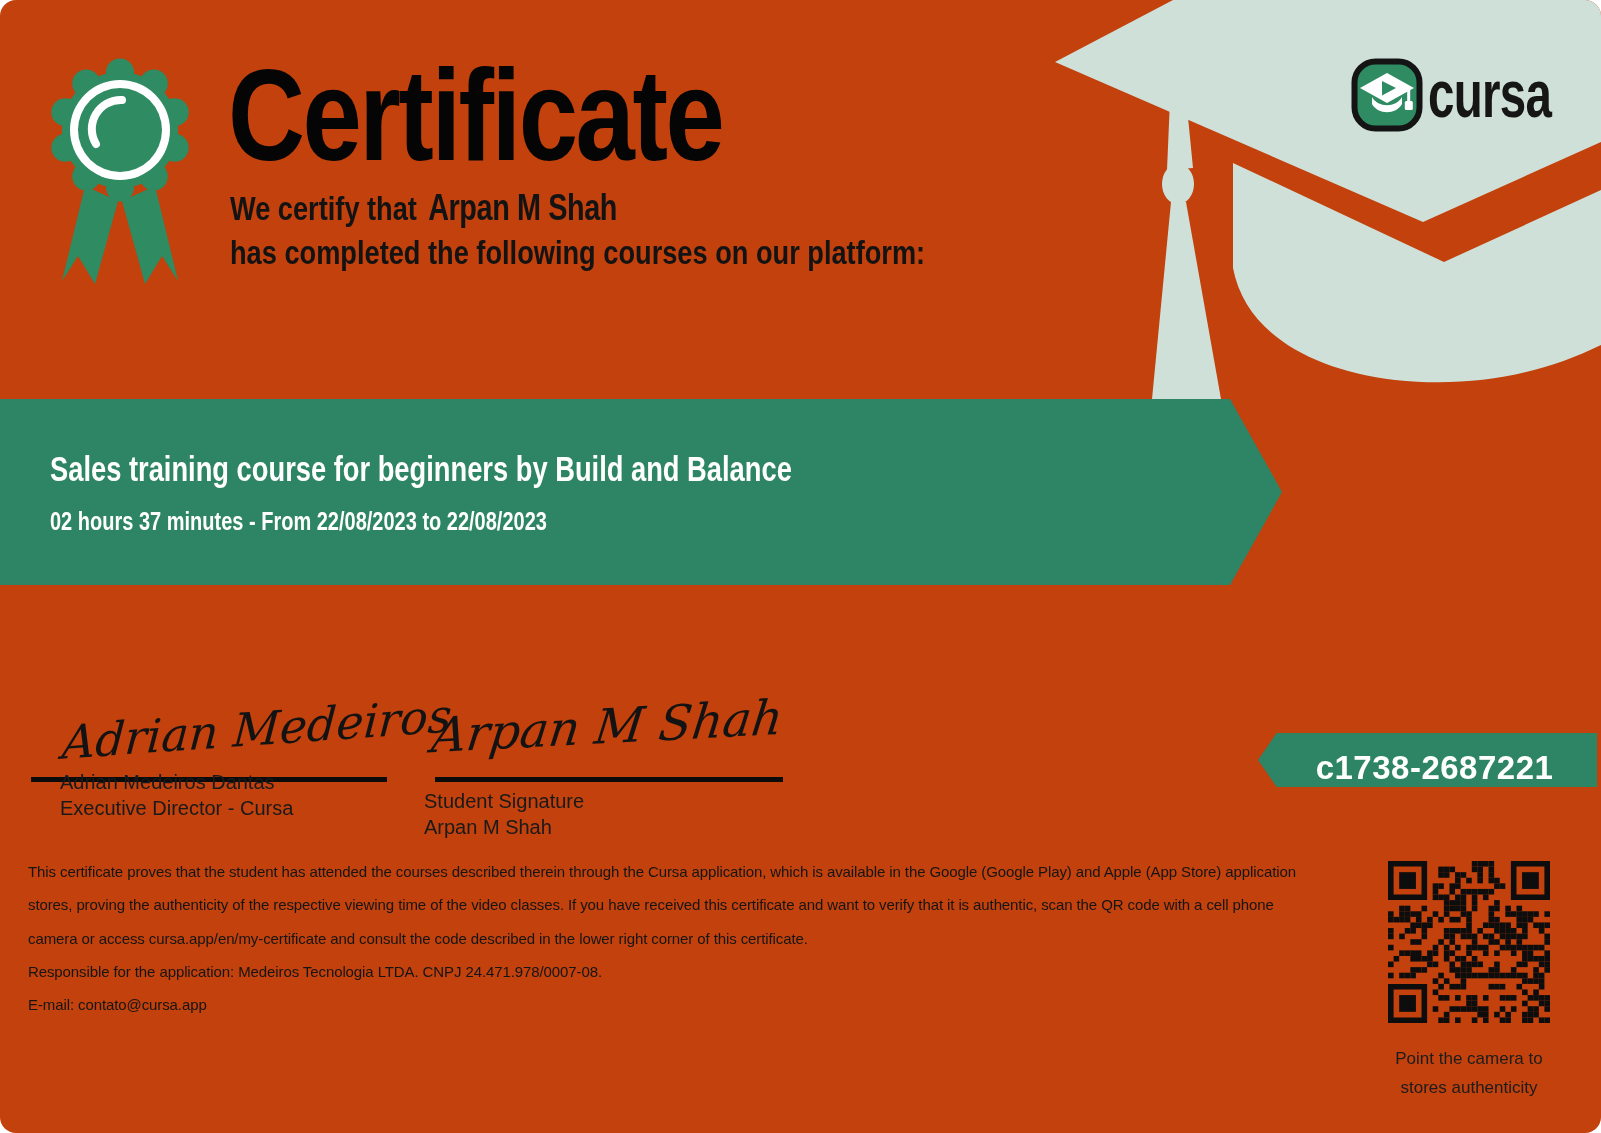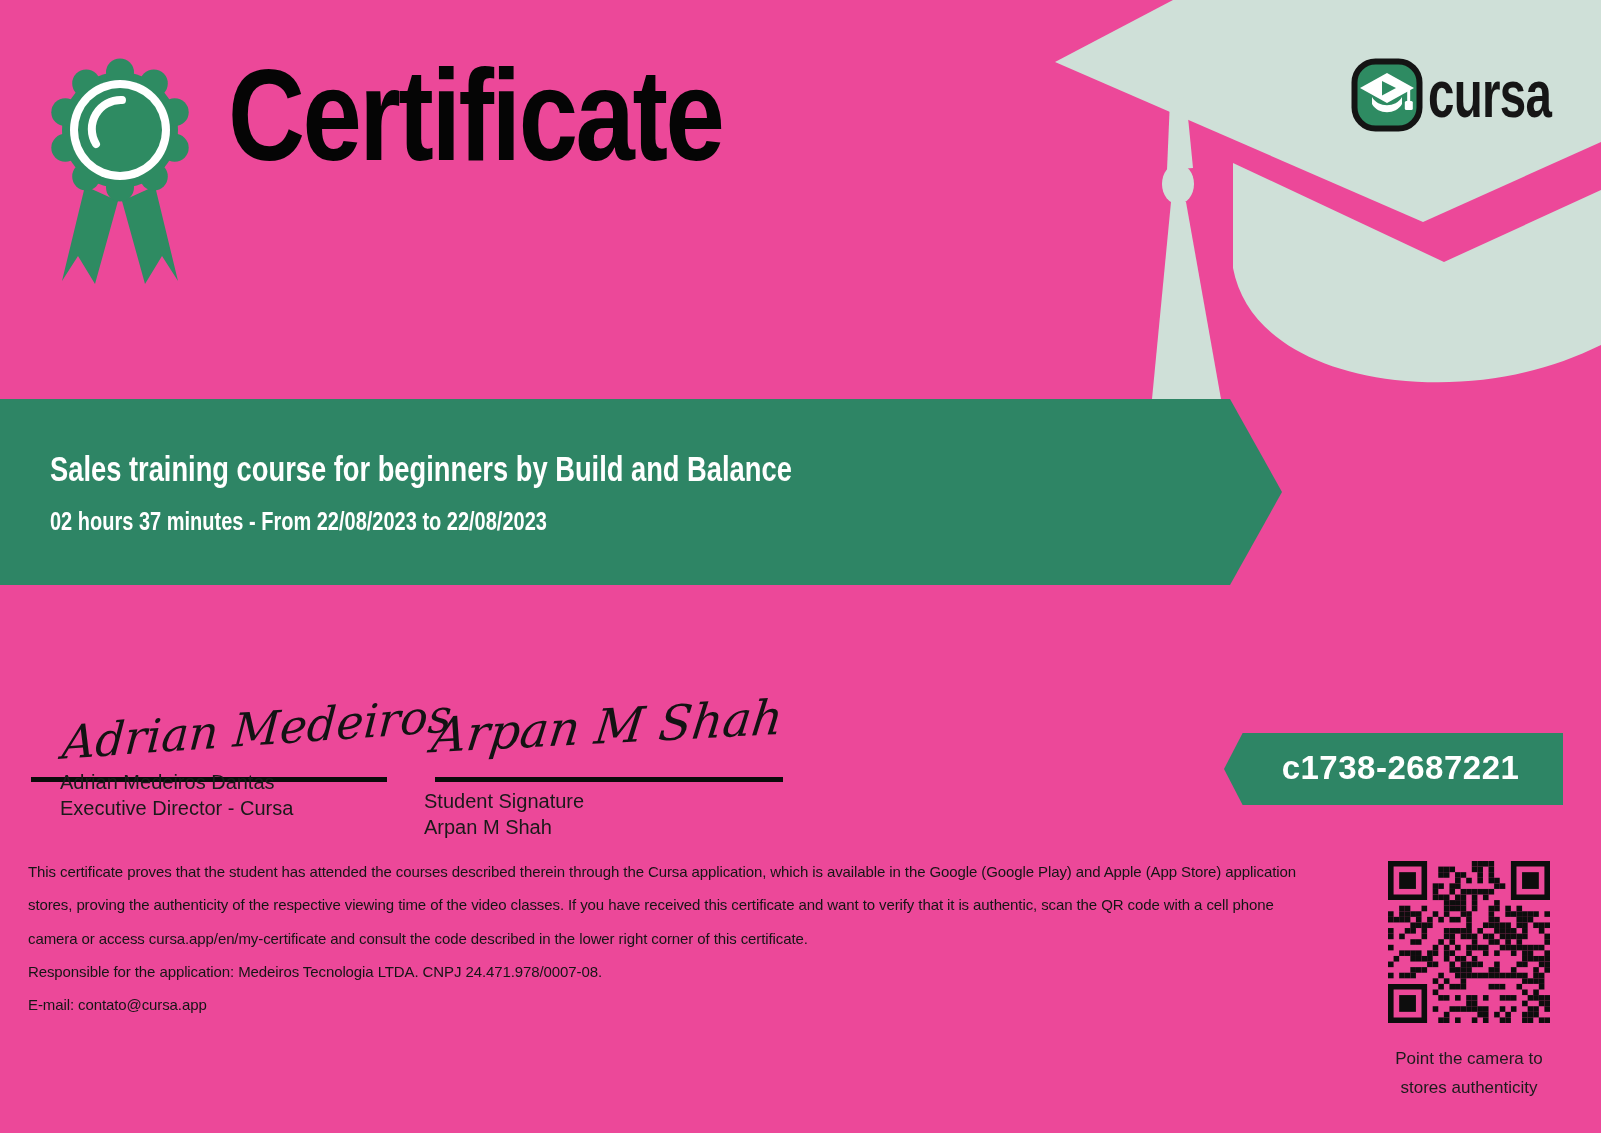--- a/index.html
+++ b/index.html
@@ -1,17 +1,17 @@
 <!DOCTYPE html>
 <html><head>
 <meta charset="utf-8">
 <style>
   html,body{margin:0;padding:0;}
   body{font-family:"Liberation Sans",sans-serif;background:#fff;}
-  #stage{position:relative;width:1601px;height:1133px;background:#ec4899;overflow:hidden;}
+  #stage{position:relative;width:1601px;height:1133px;background:#c2410c;overflow:hidden;border-radius:16px;}
   .abs{position:absolute;}
   .cond{display:inline-block;transform-origin:0 50%;white-space:nowrap;}
   .sx82{transform:scaleX(0.82);}
   .sx80{transform:scaleX(0.80);}
   .sx78{transform:scaleX(0.78);}
   .sx72{transform:scaleX(0.72);}
 
   #big-title{left:228px;top:50px;font-size:130px;font-weight:bold;color:#050505;line-height:1;letter-spacing:-3px;}
   #certify-block{left:230px;top:186px;color:#131313;font-weight:bold;}
   #certify-line1{font-size:34px;line-height:44px;}
@@ -31,21 +31,21 @@
   #sig-script-left{left:62px;top:702px;font-size:46px;transform:rotate(-4deg) skewX(-8deg);}
   #sig-script-right{left:432px;top:698px;font-size:48px;transform:rotate(-3deg) skewX(-10deg);}
   .sig-line{background:#0b0b0b;height:5px;}
   #sig-line-left{left:31px;top:777px;width:356px;}
   #sig-line-right{left:435px;top:777px;width:348px;}
   .sig-label{font-size:20px;line-height:25.5px;color:#1a1a1a;}
   #sig-label-left{left:28px;top:770px;margin-left:32px;}
   #sig-label-right{left:424px;top:789px;}
 
   
-  #code-badge{left:1224px;top:733px;width:339px;height:72px;background:#2E8565;
+  #code-badge{left:1258px;top:733px;width:339px;height:54px;background:#2E8565;
     clip-path:polygon(0 50%,5.5% 0,100% 0,100% 100%,5.5% 100%);}
   #code-badge span{display:block;text-align:center;line-height:70px;color:#fff;font-size:33px;font-weight:bold;letter-spacing:0.5px;padding-left:14px;}
 
   
   #body-text{left:28px;top:855px;width:1292px;color:#151515;font-size:15px;line-height:33.3px;letter-spacing:-0.1px;}
 
   
   #qr{left:1388px;top:861px;}
   #qr-caption{left:1358px;top:1044px;width:222px;text-align:center;font-size:17px;line-height:29px;color:#1c1c1c;}
 </style>
@@ -80,20 +80,27 @@
       <circle cx="23.3" cy="64.2" r="14"></circle>
         <circle cx="44.2" cy="35.5" r="14"></circle>
     </g>
     <circle cx="78" cy="82" r="50" fill="#ffffff"></circle>
     <circle cx="78" cy="82" r="42" fill="#2E8B62"></circle>
     <path d="M 54,96 A 29 29 0 0 1 80,52" fill="none" stroke="#ffffff" stroke-width="8" stroke-linecap="round"></path>
   </svg>
 
   <div class="abs cond sx82" id="big-title">Certificate</div>
 
+  <div class="abs" id="certify-block">
+    <div class="cond sx80" id="certify-line1">
+      <span>We certify that</span><span class="name">Arpan M Shah</span>
+    </div>
+    <br>
+    <div class="cond sx80" id="certify-line2">has completed the following courses on our platform:</div>
+  </div>
 
   <svg class="abs" id="logo" width="72" height="74" viewBox="0 0 72 74">
     <rect x="3.5" y="3.5" width="65" height="67" rx="21" fill="#2E8B62" stroke="#141414" stroke-width="6"></rect>
     <polygon points="36,15 63,30 36,45 9,30" fill="#ffffff"></polygon>
     <polygon points="31,23 31,37.5 45,30" fill="#2E8B62"></polygon>
     <path d="M 21,39 C 27,50 45,50 51,39 L 51,46 C 45,57 27,57 21,46 Z" fill="#ffffff"></path>
     <rect x="56.2" y="31" width="3" height="12" fill="#ffffff"></rect>
     <rect x="53.8" y="43" width="8" height="9" rx="1.5" fill="#ffffff"></rect>
   </svg>
   <div class="abs cond sx72" id="wordmark">cursa</div>

